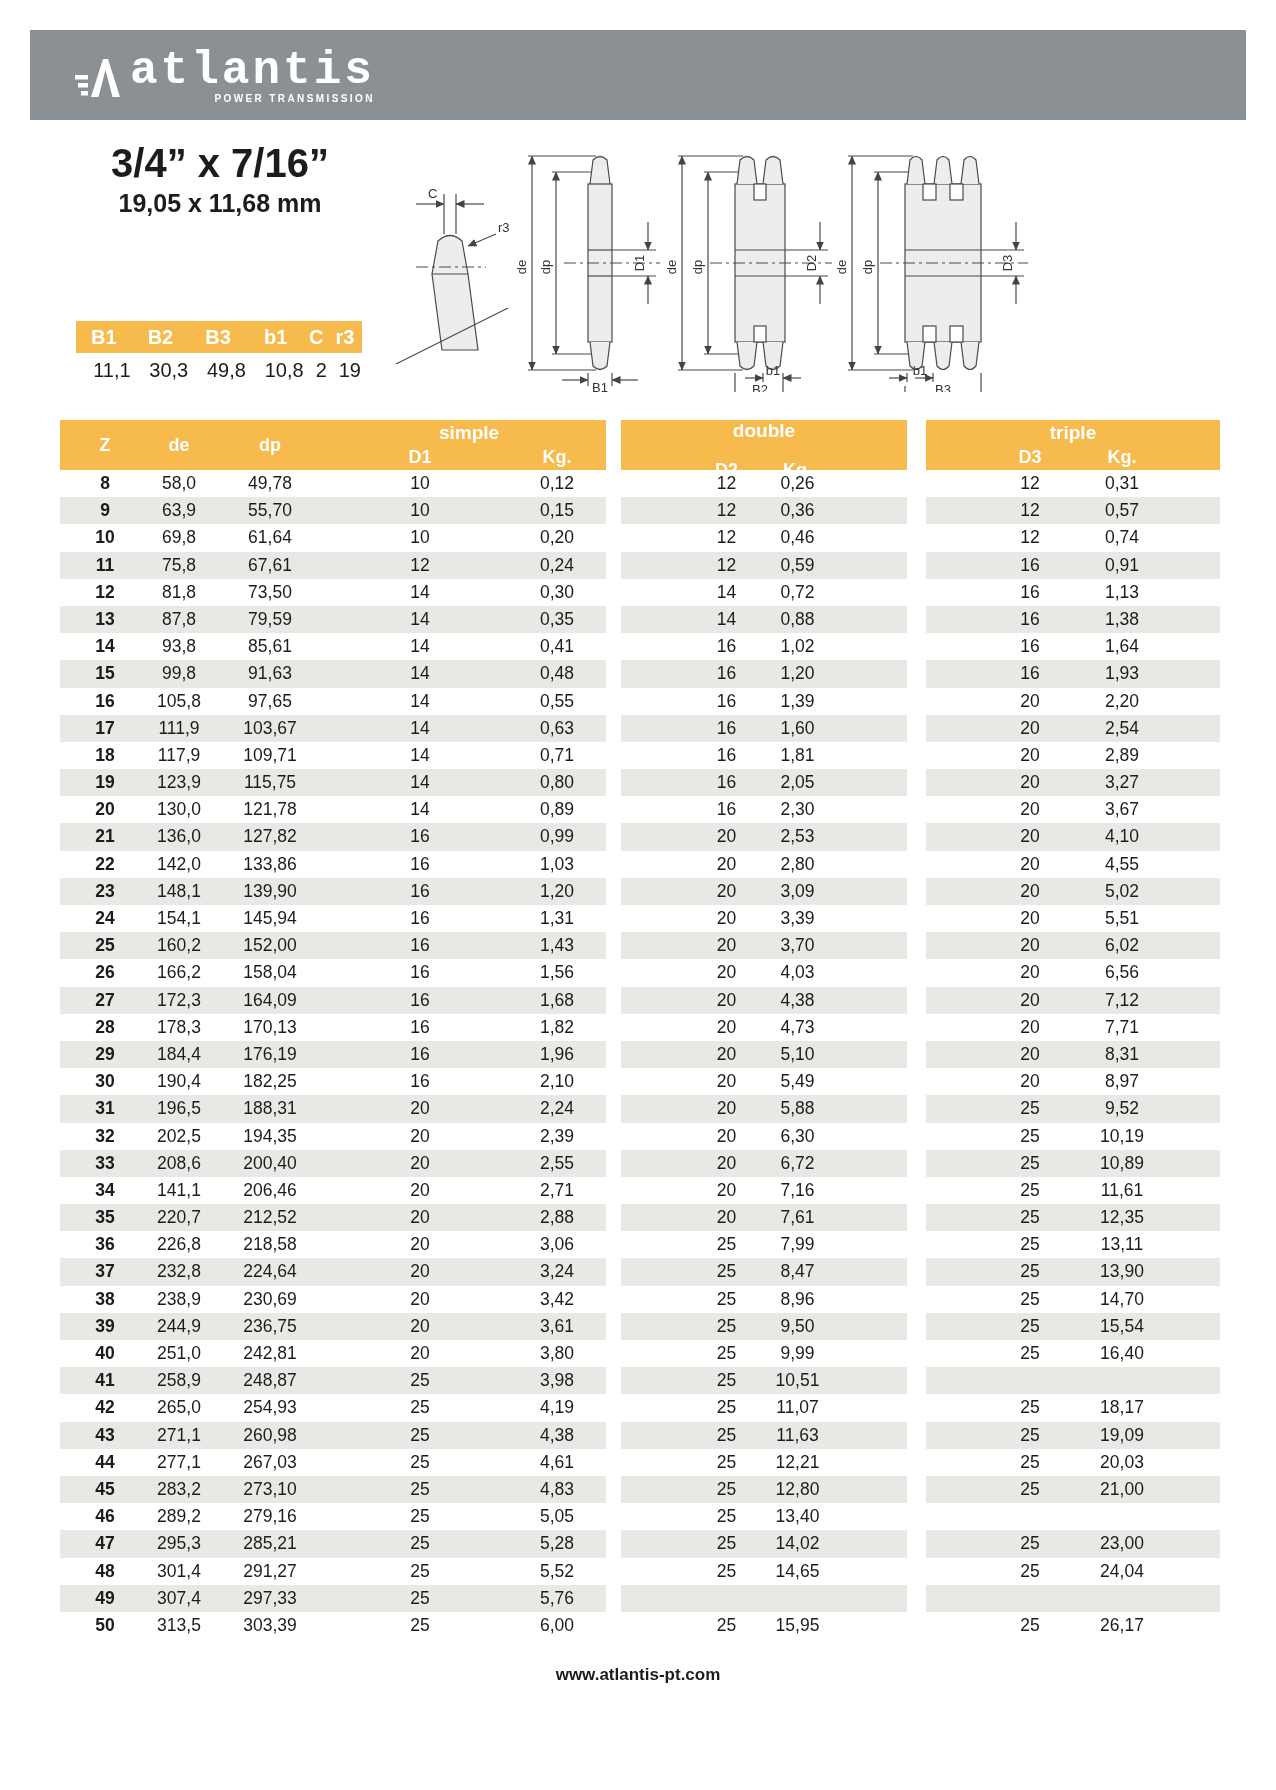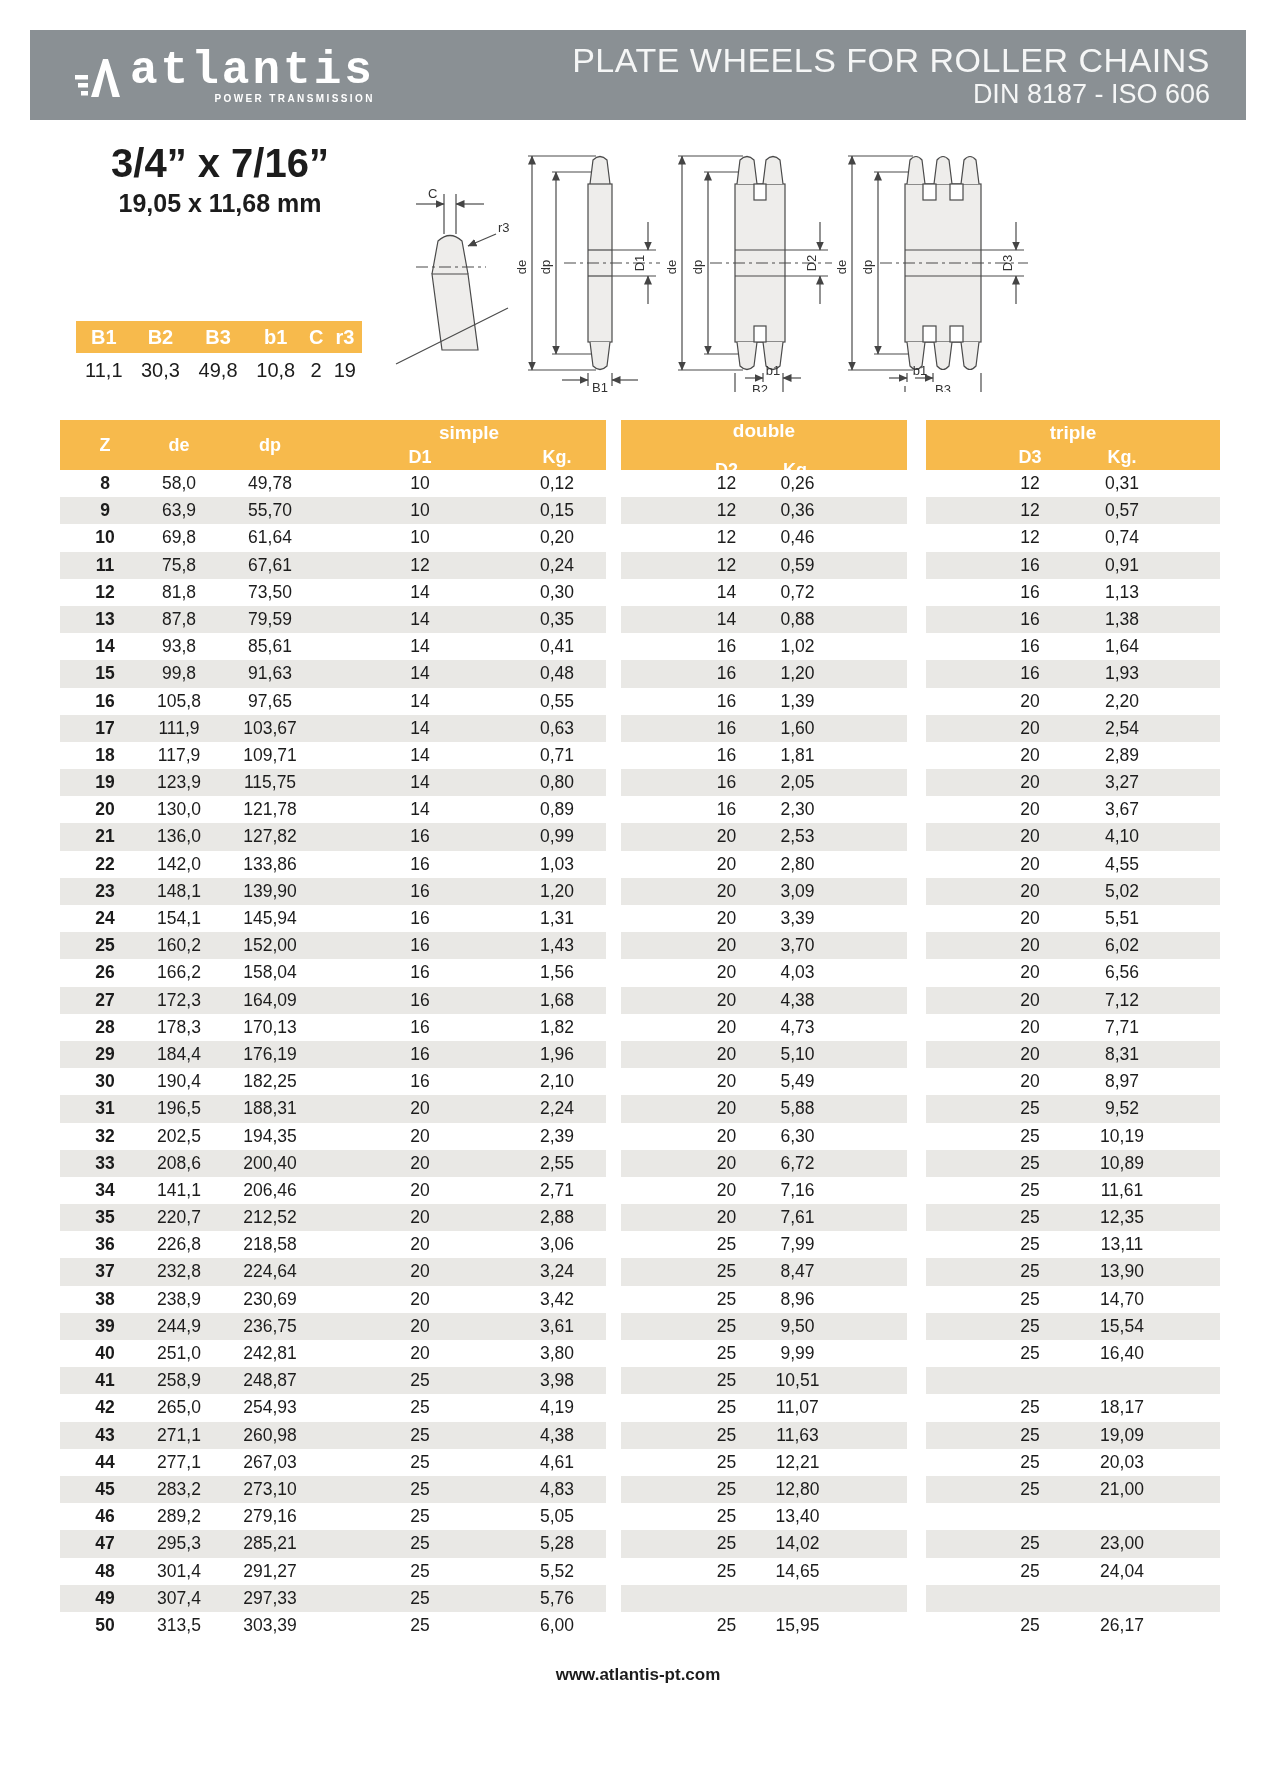--- a/index.html
+++ b/index.html
@@ -22,21 +22,21 @@
   .intro{position:absolute;left:60px;top:140px;width:1160px;height:275px;}
   .spec{position:absolute;left:0;top:0;width:320px;text-align:center;}
   .spec-size{font-size:40px;font-weight:bold;line-height:46px;}
   .spec-mm{font-size:25px;font-weight:bold;line-height:34px;}
   .spec-roller{font-size:23px;font-weight:bold;line-height:30px;}
   .spec-code{font-size:27px;font-weight:bold;line-height:38px;}
 
   table.mini{position:absolute;left:16px;top:181px;width:286px;border-collapse:collapse;}
   table.mini th{background:#f7ba4c;color:#fff;font-size:20px;font-weight:bold;
                 height:30px;text-align:center;}
-  table.mini td{font-size:20px;height:32px;text-align:center;color:#1c1c1c;}
+  table.mini td{font-size:20px;height:32px;text-align:right;color:#1c1c1c;}
 
   .drawings{position:absolute;left:300px;top:2px;width:720px;height:250px;}
   .drawings text{font-size:13px;fill:#333;font-family:"Liberation Sans",sans-serif;}
 
   
   .maintable{position:absolute;left:60px;top:420px;width:1160px;}
   .thead{display:flex;height:50px;}
   .hsec{background:#f7ba4c;color:#fff;font-weight:bold;display:flex;}
   .hs1{width:546px;}
   .hgap1{width:15px;}
@@ -80,24 +80,20 @@
         <rect x="1" y="22" width="13" height="4.5"></rect>
         <rect x="4" y="30" width="10" height="4.5"></rect>
         <rect x="7" y="38" width="7" height="4.5"></rect>
         <path d="M17,44 L29,6 L34,6 L46,44 L38.5,44 L31.5,17 L24.5,44 Z"></path>
       </g>
     </svg>
     <div class="brand-text">
       <span class="brand-word">atlantis</span>
       <span class="brand-sub">POWER TRANSMISSION</span>
     </div>
-  </div>
-  <div class="titles">
-    <div class="title-main">PLATE WHEELS FOR ROLLER CHAINS</div>
-    <div class="title-sub">DIN 8187 - ISO 606</div>
   </div>
 </header>
 
 <section class="intro">
   <div class="spec">
     <div class="spec-size">3/4” x 7/16”</div>
     <div class="spec-mm">19,05 x 11,68 mm</div>
   </div>
 
   <table class="mini">

